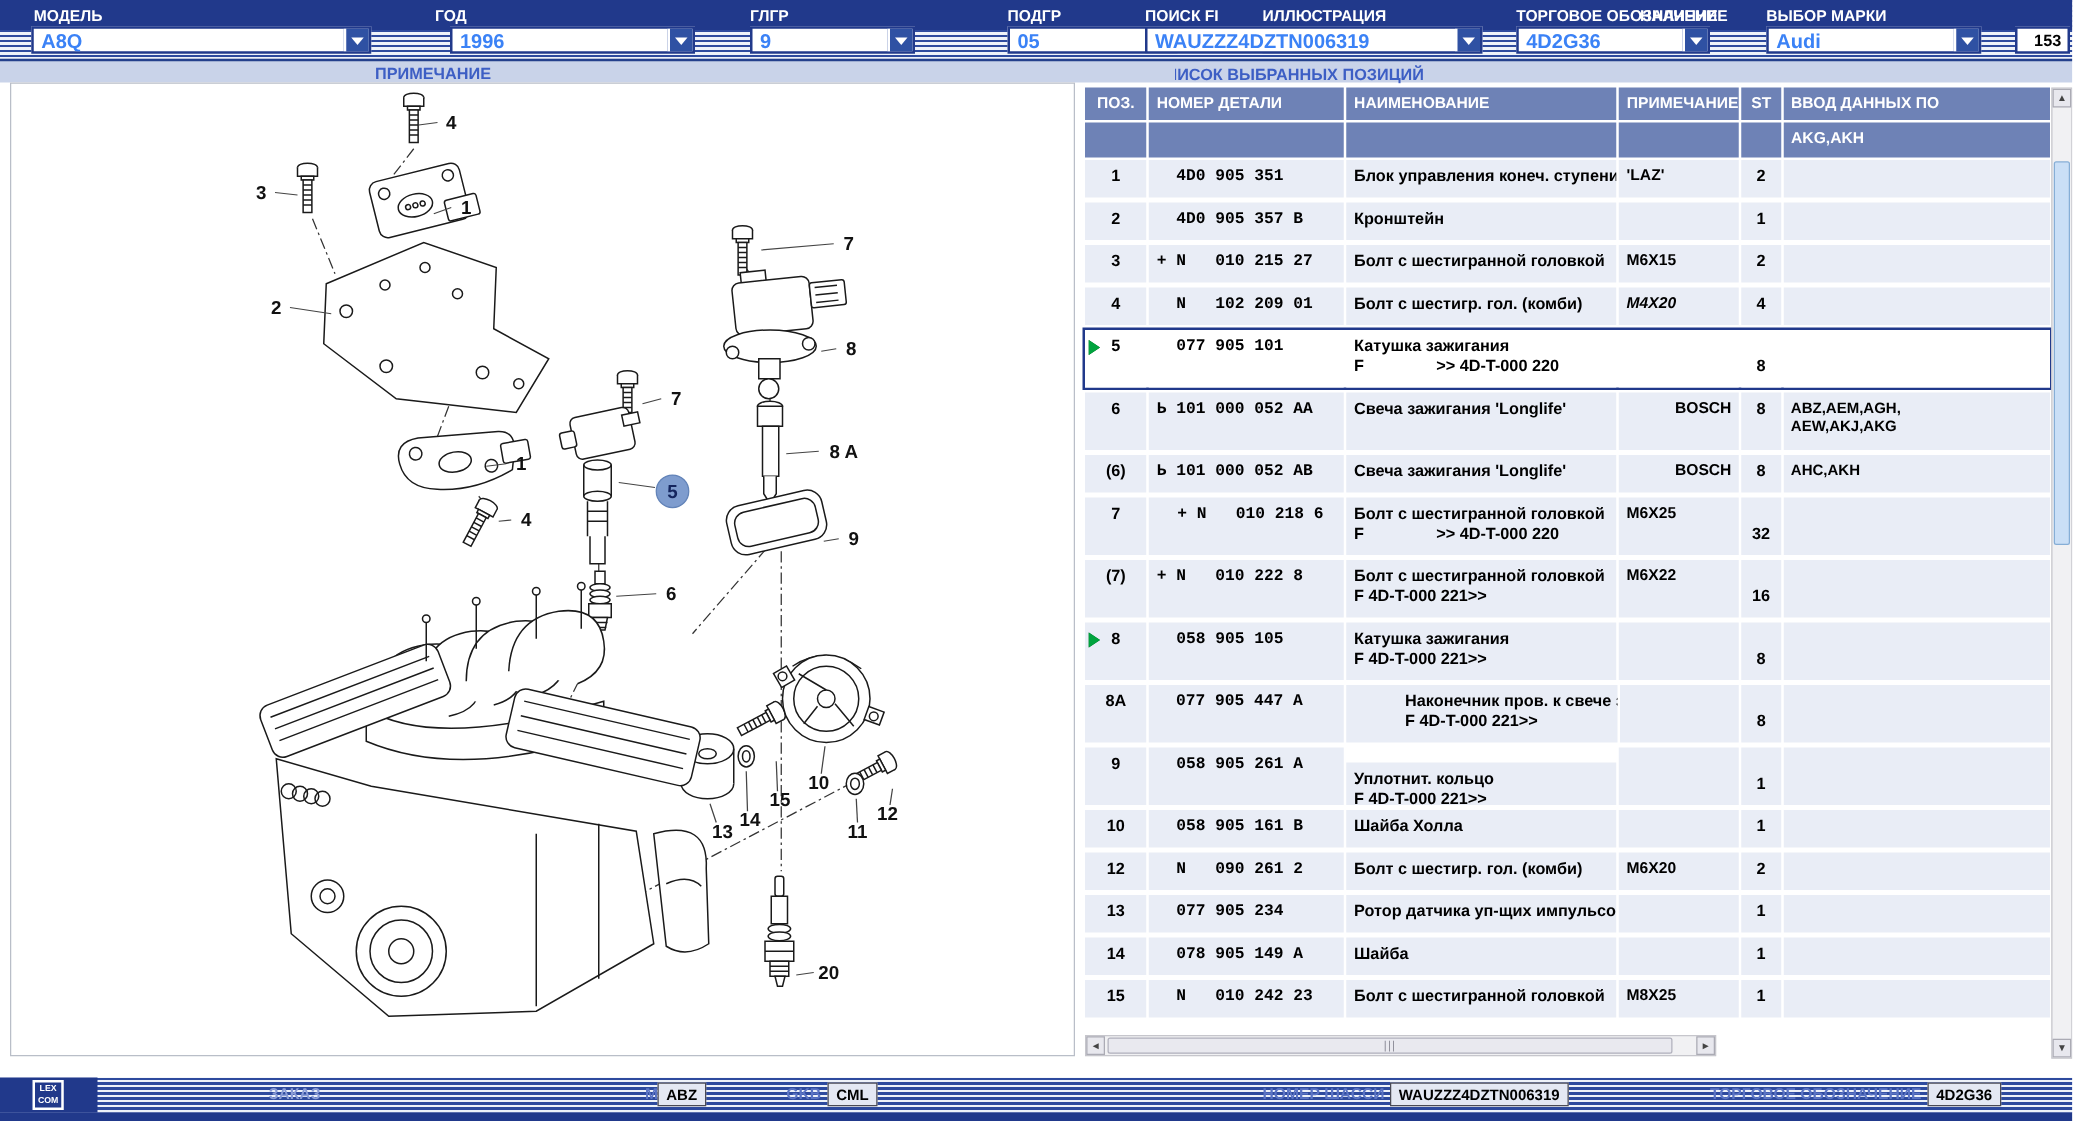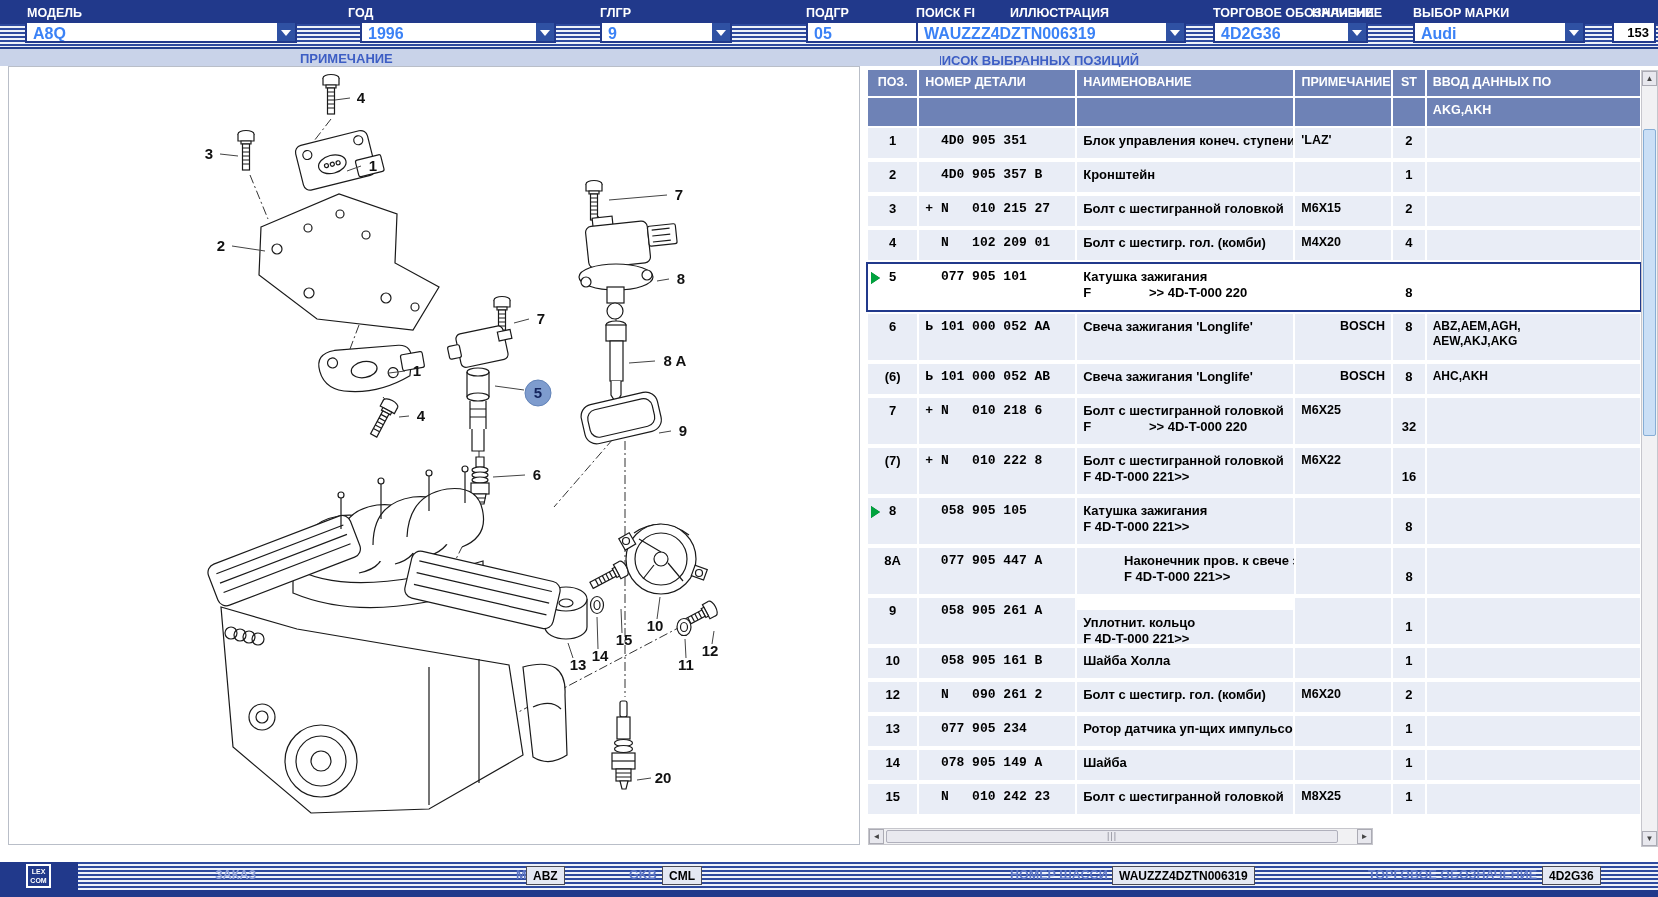--- a/index.html
+++ b/index.html
@@ -414,21 +414,21 @@
           <div class="cell c-num" style="width: 158px;">+ N   010 215 27</div>
           <div class="cell c-name" style="width: 219px;"><div>Болт с шестигранной головкой</div></div>
           <div class="cell c-note" style="width: 97px;">M6X15</div>
           <div class="cell c-st" style="width: 32px;">2</div>
           <div class="cell c-entry" style="width: 216px;"></div>
         </div>
         <div class="trow" style="height: 30px;">
           <div class="cell c-pos" style="width: 50px;"><span>4</span></div>
           <div class="cell c-num" style="width: 158px;">  N   102 209 01</div>
           <div class="cell c-name" style="width: 219px;"><div>Болт с шестигр. гол. (комби)</div></div>
-          <div class="cell c-note" style="width: 97px;">M4X20</div>
+          <div class="cell c-note" style="width: 97px; font-style: italic;">M4X20</div>
           <div class="cell c-st" style="width: 32px;">4</div>
           <div class="cell c-entry" style="width: 216px;"></div>
         </div>
         <div class="trow selected" style="height: 46px;">
           <div class="cell c-pos" style="width: 50px;"><span class="arrow"></span><span>5</span></div>
           <div class="cell c-num" style="width: 158px;">  077 905 101</div>
           <div class="cell c-name" style="width: 219px;"><div>Катушка зажигания</div><div>F                &gt;&gt; 4D-T-000 220</div></div>
           <div class="cell c-note" style="width: 97px;"></div>
           <div class="cell c-st low" style="width: 32px;">8</div>
           <div class="cell c-entry" style="width: 216px;"></div>
@@ -449,21 +449,21 @@
           <div class="cell c-num" style="width: 158px;">Ь 101 000 052 AB</div>
           <div class="cell c-name" style="width: 219px;"><div>Свеча зажигания 'Longlife'</div></div>
           <div class="cell c-note right" style="width: 97px;">BOSCH</div>
           <div class="cell c-st" style="width: 32px;">8</div>
           <div class="cell c-entry" style="width: 216px;">
             <div>AHC,AKH</div>
           </div>
         </div>
         <div class="trow" style="height: 46px;">
           <div class="cell c-pos" style="width: 50px;"><span>7</span></div>
-          <div class="cell c-num" style="width: 158px;">+ N   010 218 6</div>
+          <div class="cell c-num" style="width: 158px; text-align: center;">+ N   010 218 6</div>
           <div class="cell c-name" style="width: 219px;"><div>Болт с шестигранной головкой</div><div>F                &gt;&gt; 4D-T-000 220</div></div>
           <div class="cell c-note" style="width: 97px;">M6X25</div>
           <div class="cell c-st low" style="width: 32px;">32</div>
           <div class="cell c-entry" style="width: 216px;"></div>
         </div>
         <div class="trow" style="height: 46px;">
           <div class="cell c-pos" style="width: 50px;"><span>(7)</span></div>
           <div class="cell c-num" style="width: 158px;">+ N   010 222 8</div>
           <div class="cell c-name" style="width: 219px;"><div>Болт с шестигранной головкой</div><div>F 4D-T-000 221&gt;&gt;</div></div>
           <div class="cell c-note" style="width: 97px;">M6X22</div>

